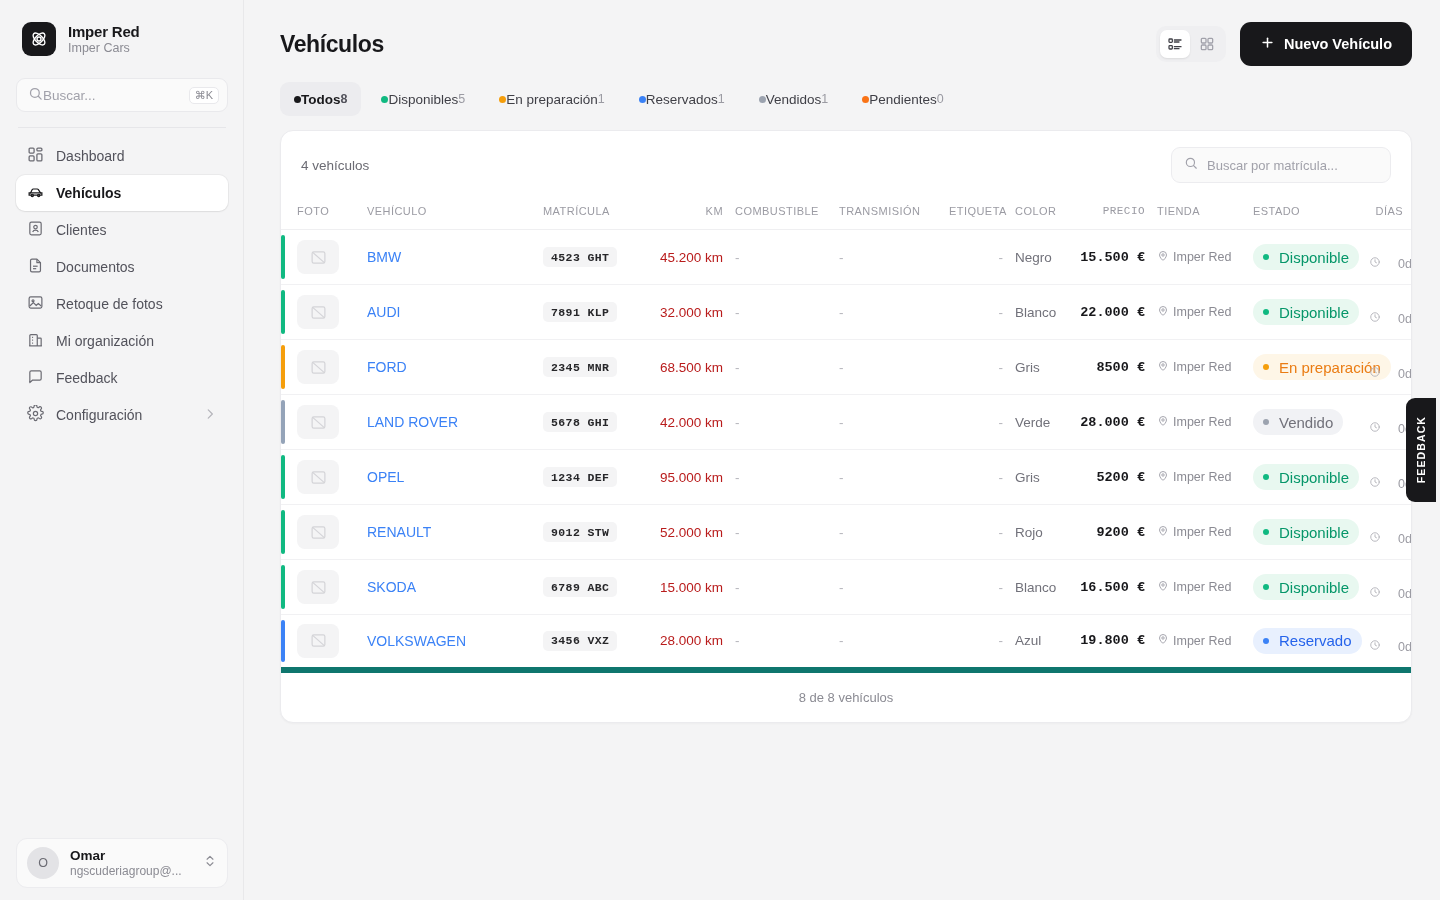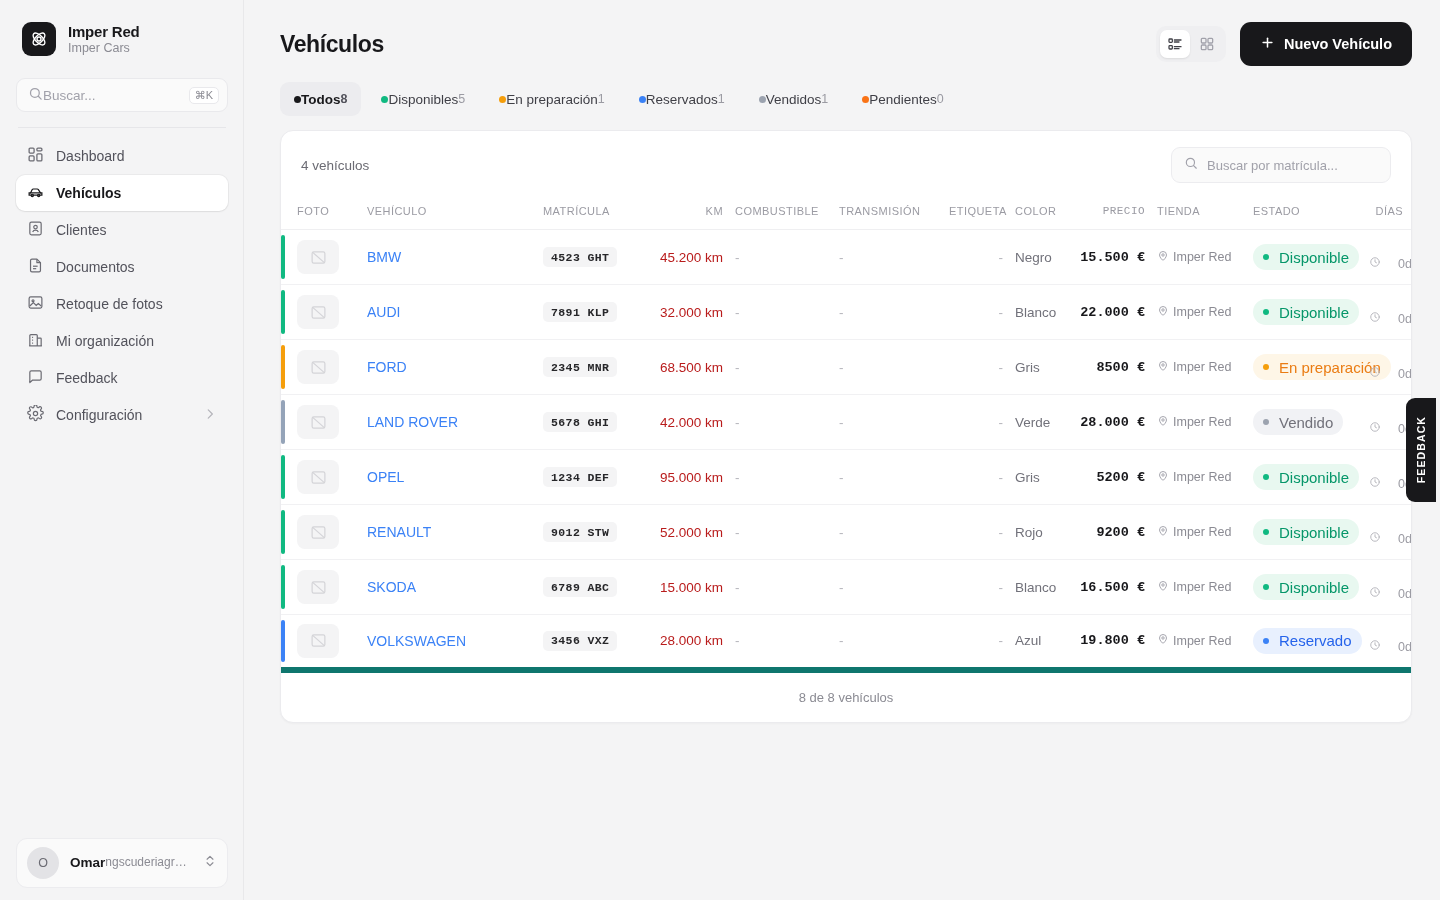--- a/index.html
+++ b/index.html
@@ -66,21 +66,21 @@
   .user-card {
     display: flex; align-items: center; gap: 11px;
     background: #fafafa; border: 1px solid #ececef;
     border-radius: 11px; padding: 8px 10px; cursor: pointer;
   }
   .avatar {
     width: 32px; height: 32px; border-radius: 50%; background: #e3e3e6;
     display: flex; align-items: center; justify-content: center;
     font-size: 12.5px; color: #6b6b73; flex: 0 0 32px;
   }
-  .user-meta { display: flex; flex-direction: row; min-width: 0; flex: 1; line-height: 1.2; }
+  .user-meta { display: flex; flex-direction: column; min-width: 0; flex: 1; line-height: 1.2; }
   .user-name { font-size: 13.5px; font-weight: 700; color: #18181b; }
   .user-mail { font-size: 12px; color: #8b8b93; white-space: nowrap; overflow: hidden; text-overflow: ellipsis; }
 
   
   .main { flex: 1; height: 900px; padding: 20px 24px 0 36px; overflow: hidden; position: relative; }
   .topbar { display: flex; align-items: center; justify-content: space-between; height: 48px; }
   .page-title { font-size: 23px; font-weight: 700; color: #18181b; letter-spacing: -.4px; }
   .top-actions { display: flex; align-items: center; gap: 14px; }
   .viewtoggle {
     display: flex; align-items: center; gap: 2px;

